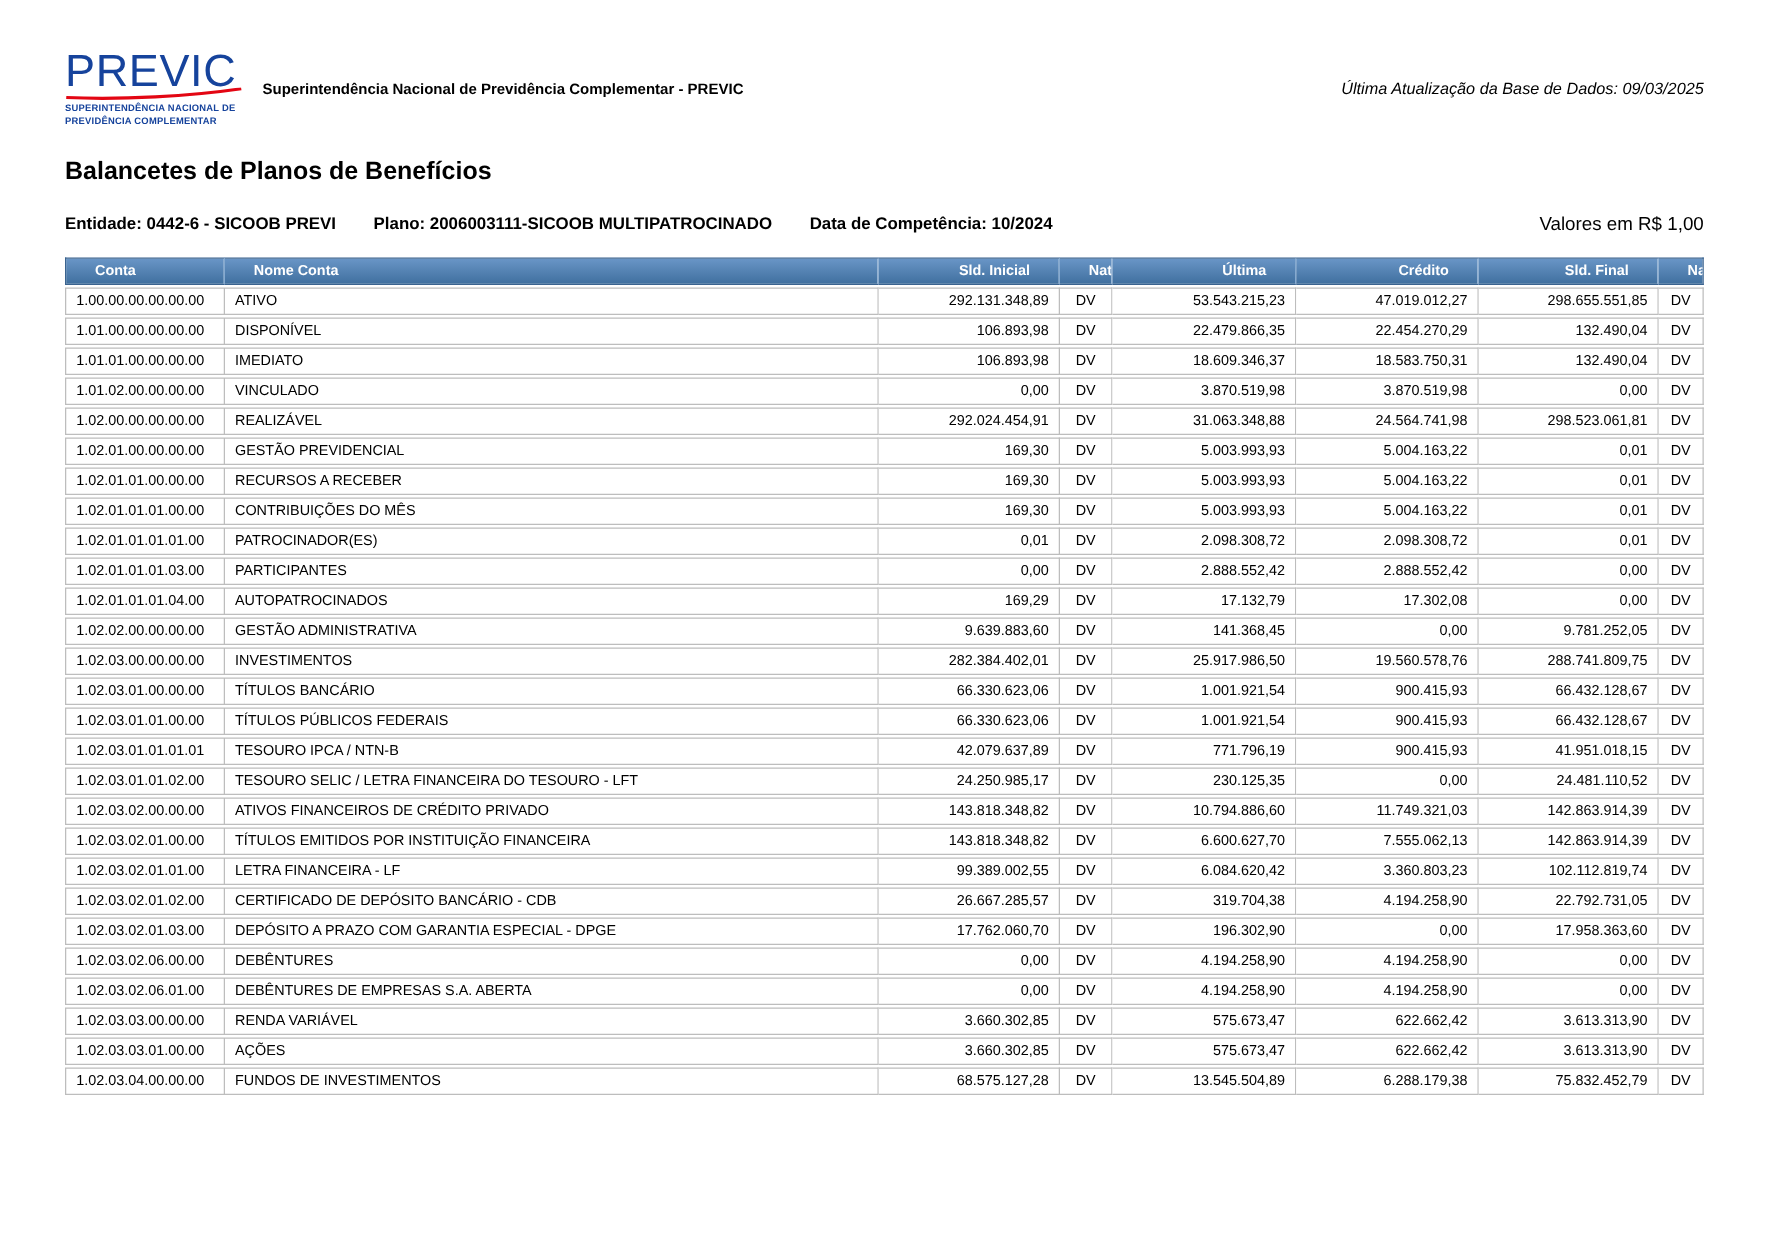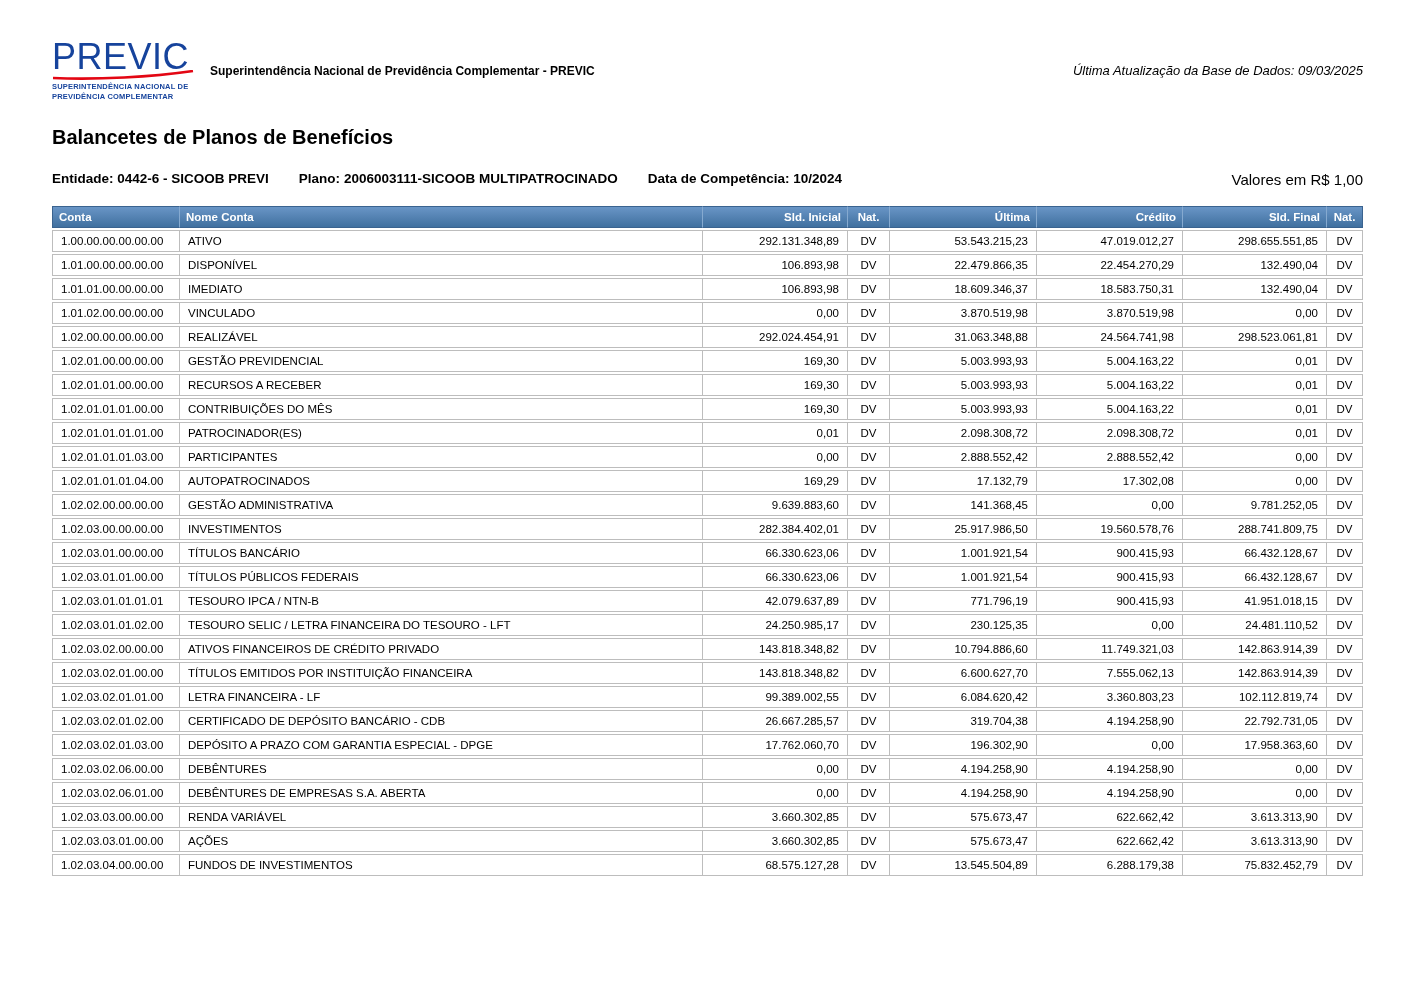--- a/index.html
+++ b/index.html
@@ -27,21 +27,21 @@
   .valores { margin-left:auto; margin-right:0; font-weight:normal; font-size:15px; }
 
   
   table.balancete {
     margin-top:16px; width:1311px; table-layout:fixed;
     border-collapse:separate; border-spacing:0 2px; font-size:11.5px;
   }
   thead th {
     background:linear-gradient(180deg,#6995c6 0%,#40709f 100%);
     color:#fff; font-weight:bold; font-size:11.5px;
-    padding:4px 6px; text-align:center; white-space:nowrap; overflow:hidden;
+    padding:4px 23px; text-align:center; white-space:nowrap; overflow:hidden;
     border-top:1px solid #3a638f; border-bottom:1px solid #3a638f; border-right:1px solid #86aad0;
   }
   thead th:first-child { border-left:1px solid #3a638f; }
   thead th:last-child  { border-right:1px solid #3a638f; }
   tbody td {
     background:#fff; padding:4px 8px; white-space:nowrap; overflow:hidden;
     border-top:1px solid #bdbdbd; border-bottom:1px solid #bdbdbd; border-right:1px solid #bdbdbd;
   }
   tbody td:first-child { border-left:1px solid #bdbdbd;margin-top:32px; }
   .c0 { text-align:left; }

